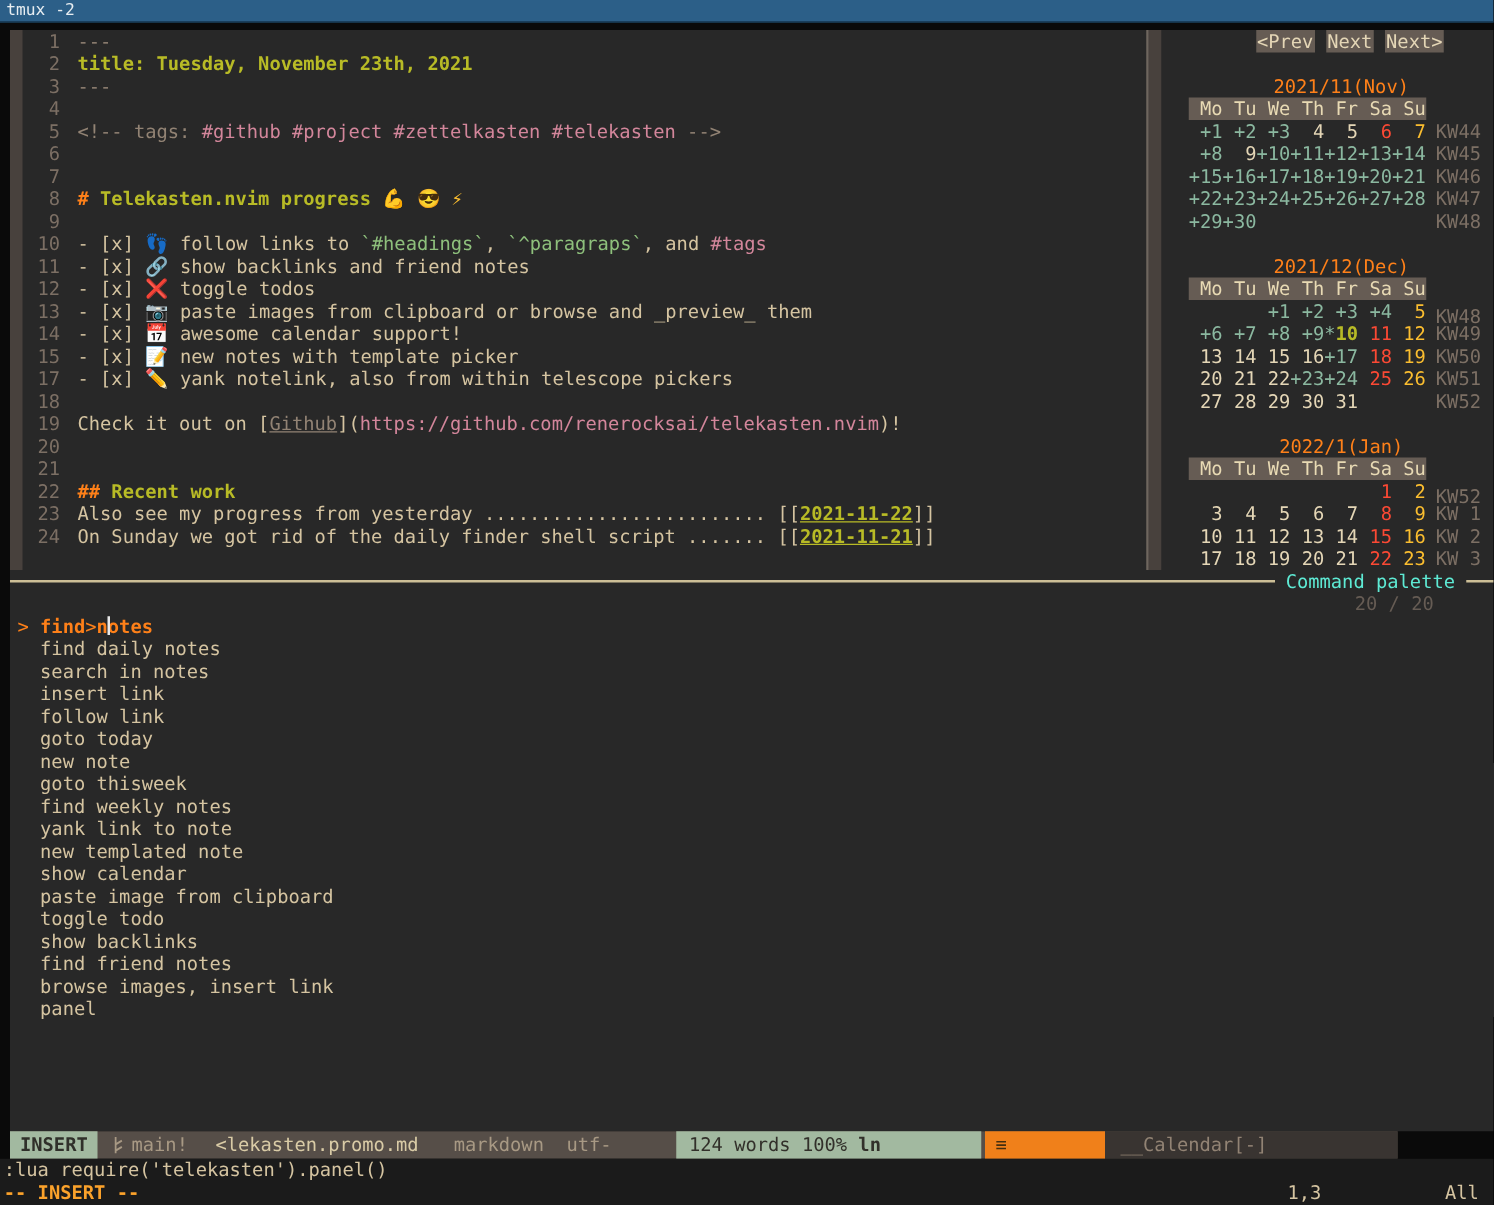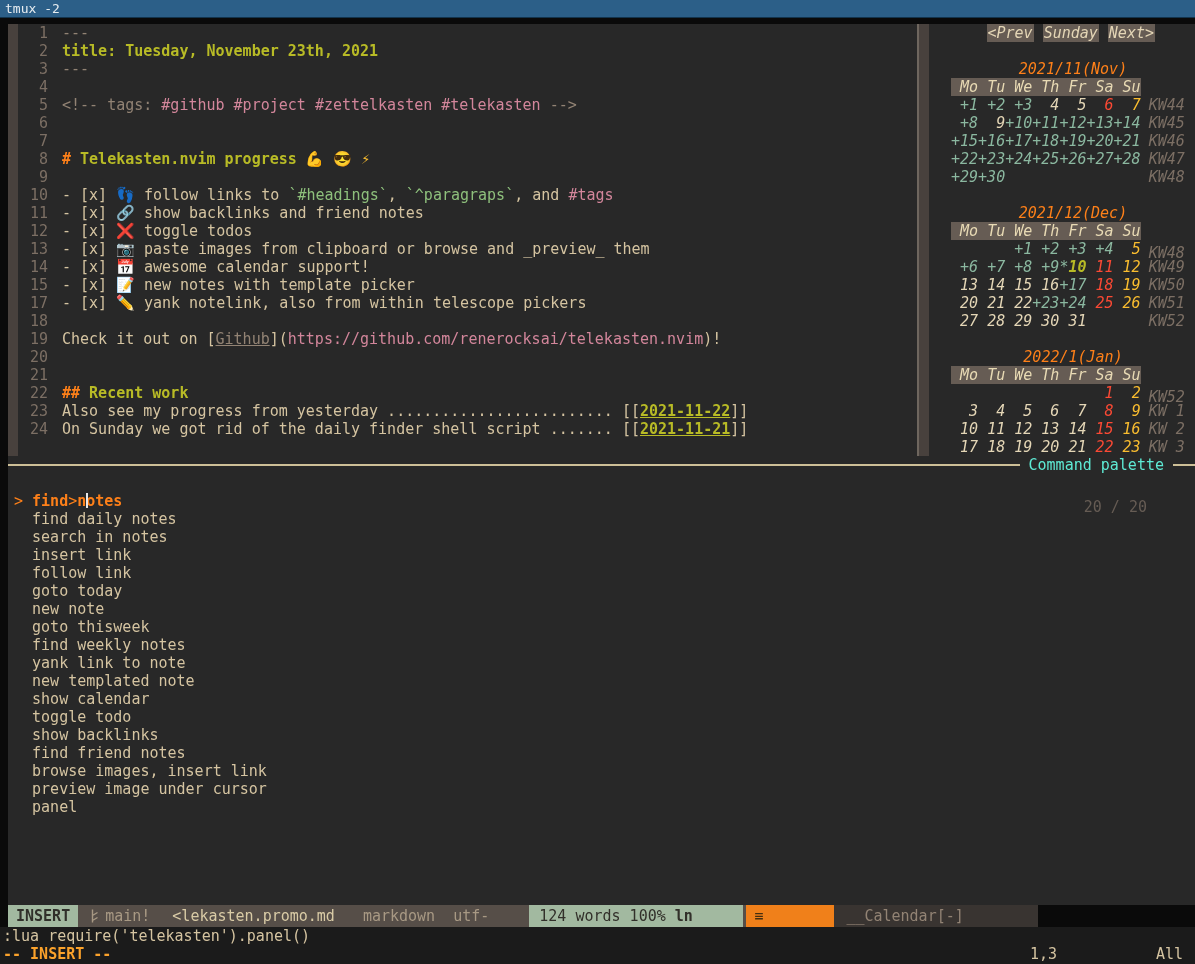--- a/index.html
+++ b/index.html
@@ -14,21 +14,21 @@
 
   
   .toprow { position:absolute; left:8px; top:24px; width:1187px; height:432px; display:flex; background:#282828; }
   .gstrip { width:10px; background:#48413d; }
   .editor-win { width:915px; display:flex; }
   .ed-content { flex:1; }
   .ed-line { height:18px; white-space:pre; color:#d5c4a1; }
   .lnum { display:inline-block; width:30px; text-align:right; color:#7c6f64; margin-right:14px; }
   .vsep { width:2px; background:#6e665e; }
   .cal-win { flex:1; display:flex; }
-  .cal-content { flex:1; padding-left:22px;font-style:italic; }
+  .cal-content { flex:1; padding-left:22px; }
 
   
   .sg-fg       { color:#d5c4a1; }
   .sg-comment  { color:#928374; }
   .sg-green-b  { color:#b8bb26; font-weight:bold; }
   .sg-orange-b { color:#fe8019; font-weight:bold; }
   .sg-tag      { color:#d3869b; }
   .sg-code     { color:#8ec07c; }
   .sg-link-gray{ color:#928374; text-decoration:underline; }
   .sg-url      { color:#d3869b; }
@@ -53,27 +53,27 @@
   .cd-star  { color:#8bb8a0; font-weight:normal; }
 
   
   .palette { position:absolute; left:8px; top:456px; width:1187px; height:449px; background:#282828; }
   .divider-row { height:18px; display:flex; align-items:center; }
   .hr { flex:1; height:2px; background:#cdbf97; }
   .div-title { padding:0 9px; color:#5eead4; }
   .prompt-row { height:18px; position:relative; padding-left:6px; white-space:pre; }
   .prompt-sym { color:#fe8019; }
   .cursor { display:inline-block; width:2px; height:15px; background:#e8e8e8; vertical-align:-2px; }
-  .counter { position:absolute; right:48px; top:0; color:#665c54;margin-top:24px; }
+  .counter { position:absolute; right:48px; top:0; color:#665c54; }
   .pal-item { height:18px; white-space:pre; color:#d5c4a1; padding-left:6px; }
   .pal-prefix { color:#fe8019; }
   .pal-item.sel .pal-label { color:#fe8019; font-weight:bold; }
 
   
-  .statusline { position:absolute; left:8px; top:905px; width:1030px; height:22px; background:#564e48;
+  .statusline { position:absolute; left:8px; top:905px; width:1110px; height:22px; background:#564e48;
                 display:flex; align-items:stretch; line-height:22px; }
   .st-mode { background:#a2b9a0; color:#30302a; font-weight:bold; padding:0 8px; }
   .st-branch { margin-left:12px; color:#a89984; display:inline-flex; align-items:center; gap:6px; }
   .st-file { margin-left:22px; color:#d9cba6; }
   .st-ft   { margin-left:28px; color:#a89984; }
   .st-enc  { margin-left:18px; color:#a89984; }
   .st-spacer { flex:1; }
   .st-words { background:#a2b9a0; color:#32302a; padding:0 10px; }
   .st-words .b { font-weight:bold; }
   .st-diag { background:#f0801a; color:#442e10; padding:0 8px; margin-left:3px; }
@@ -124,21 +124,21 @@
           <div class="ed-line"><span class="lnum">23</span><span class="sg-fg">Also see my progress from yesterday ......................... [[</span><span class="sg-date">2021-11-22</span><span class="sg-fg">]]</span></div>
           <div class="ed-line"><span class="lnum">24</span><span class="sg-fg">On Sunday we got rid of the daily finder shell script ....... [[</span><span class="sg-date">2021-11-21</span><span class="sg-fg">]]</span></div>
         </div>
     </div>
     <div class="vsep"></div>
     <div class="cal-win">
       <div class="gstrip"></div>
       <div class="cal-content">
           <div class="cal-nav">
             <span class="cal-btn">&lt;Prev</span>
-            <span class="cal-btn">Sunday</span>
+            <span class="cal-btn">Next</span>
             <span class="cal-btn">Next&gt;</span>
           </div>
           <div class="cal-row"></div>
           <div class="cal-row cal-title">2021/11(Nov)</div>
           <div class="cal-row"><span class="cal-dow"><span class="cal-cell">Mo</span><span class="cal-cell">Tu</span><span class="cal-cell">We</span><span class="cal-cell">Th</span><span class="cal-cell">Fr</span><span class="cal-cell">Sa</span><span class="cal-cell">Su</span></span></div>
           <div class="cal-row"><span class="cal-grid"><span class="cal-cell cd-note">+1</span><span class="cal-cell cd-note">+2</span><span class="cal-cell cd-note">+3</span><span class="cal-cell cd-plain">4</span><span class="cal-cell cd-plain">5</span><span class="cal-cell cd-sat">6</span><span class="cal-cell cd-sun">7</span></span><span class="cal-kw">KW44</span></div>
           <div class="cal-row"><span class="cal-grid"><span class="cal-cell cd-note">+8</span><span class="cal-cell cd-plain">9</span><span class="cal-cell cd-note">+10</span><span class="cal-cell cd-note">+11</span><span class="cal-cell cd-note">+12</span><span class="cal-cell cd-note">+13</span><span class="cal-cell cd-note">+14</span></span><span class="cal-kw">KW45</span></div>
           <div class="cal-row"><span class="cal-grid"><span class="cal-cell cd-note">+15</span><span class="cal-cell cd-note">+16</span><span class="cal-cell cd-note">+17</span><span class="cal-cell cd-note">+18</span><span class="cal-cell cd-note">+19</span><span class="cal-cell cd-note">+20</span><span class="cal-cell cd-note">+21</span></span><span class="cal-kw">KW46</span></div>
           <div class="cal-row"><span class="cal-grid"><span class="cal-cell cd-note">+22</span><span class="cal-cell cd-note">+23</span><span class="cal-cell cd-note">+24</span><span class="cal-cell cd-note">+25</span><span class="cal-cell cd-note">+26</span><span class="cal-cell cd-note">+27</span><span class="cal-cell cd-note">+28</span></span><span class="cal-kw">KW47</span></div>
           <div class="cal-row"><span class="cal-grid"><span class="cal-cell cd-note">+29</span><span class="cal-cell cd-note">+30</span><span class="cal-cell cd-empty"></span><span class="cal-cell cd-empty"></span><span class="cal-cell cd-empty"></span><span class="cal-cell cd-empty"></span><span class="cal-cell cd-empty"></span></span><span class="cal-kw">KW48</span></div>
@@ -177,25 +177,25 @@
         <div class="pal-item"><span class="pal-prefix">  </span><span class="pal-label">search in notes</span></div>
         <div class="pal-item"><span class="pal-prefix">  </span><span class="pal-label">insert link</span></div>
         <div class="pal-item"><span class="pal-prefix">  </span><span class="pal-label">follow link</span></div>
         <div class="pal-item"><span class="pal-prefix">  </span><span class="pal-label">goto today</span></div>
         <div class="pal-item"><span class="pal-prefix">  </span><span class="pal-label">new note</span></div>
         <div class="pal-item"><span class="pal-prefix">  </span><span class="pal-label">goto thisweek</span></div>
         <div class="pal-item"><span class="pal-prefix">  </span><span class="pal-label">find weekly notes</span></div>
         <div class="pal-item"><span class="pal-prefix">  </span><span class="pal-label">yank link to note</span></div>
         <div class="pal-item"><span class="pal-prefix">  </span><span class="pal-label">new templated note</span></div>
         <div class="pal-item"><span class="pal-prefix">  </span><span class="pal-label">show calendar</span></div>
+        <div class="pal-item"><span class="pal-prefix">  </span><span class="pal-label">paste image from clipboard</span></div>
         <div class="pal-item"><span class="pal-prefix">  </span><span class="pal-label">toggle todo</span></div>
         <div class="pal-item"><span class="pal-prefix">  </span><span class="pal-label">show backlinks</span></div>
         <div class="pal-item"><span class="pal-prefix">  </span><span class="pal-label">find friend notes</span></div>
         <div class="pal-item"><span class="pal-prefix">  </span><span class="pal-label">browse images, insert link</span></div>
-        <div class="pal-item"><span class="pal-prefix">  </span><span class="pal-label">preview image under cursor</span></div>
         <div class="pal-item"><span class="pal-prefix">  </span><span class="pal-label">panel</span></div>
       </div>
   </div>
 
   <div class="statusline">
     <span class="st-mode">INSERT</span>
     <span class="st-branch">
       <svg width="9" height="16" viewBox="0 0 9 16">
           <path d="M2.5 1.5v13M2.5 7.5l5-3M2.5 12.5l5-3" stroke="#a89984" stroke-width="1.4" fill="none"></path>
         </svg>

